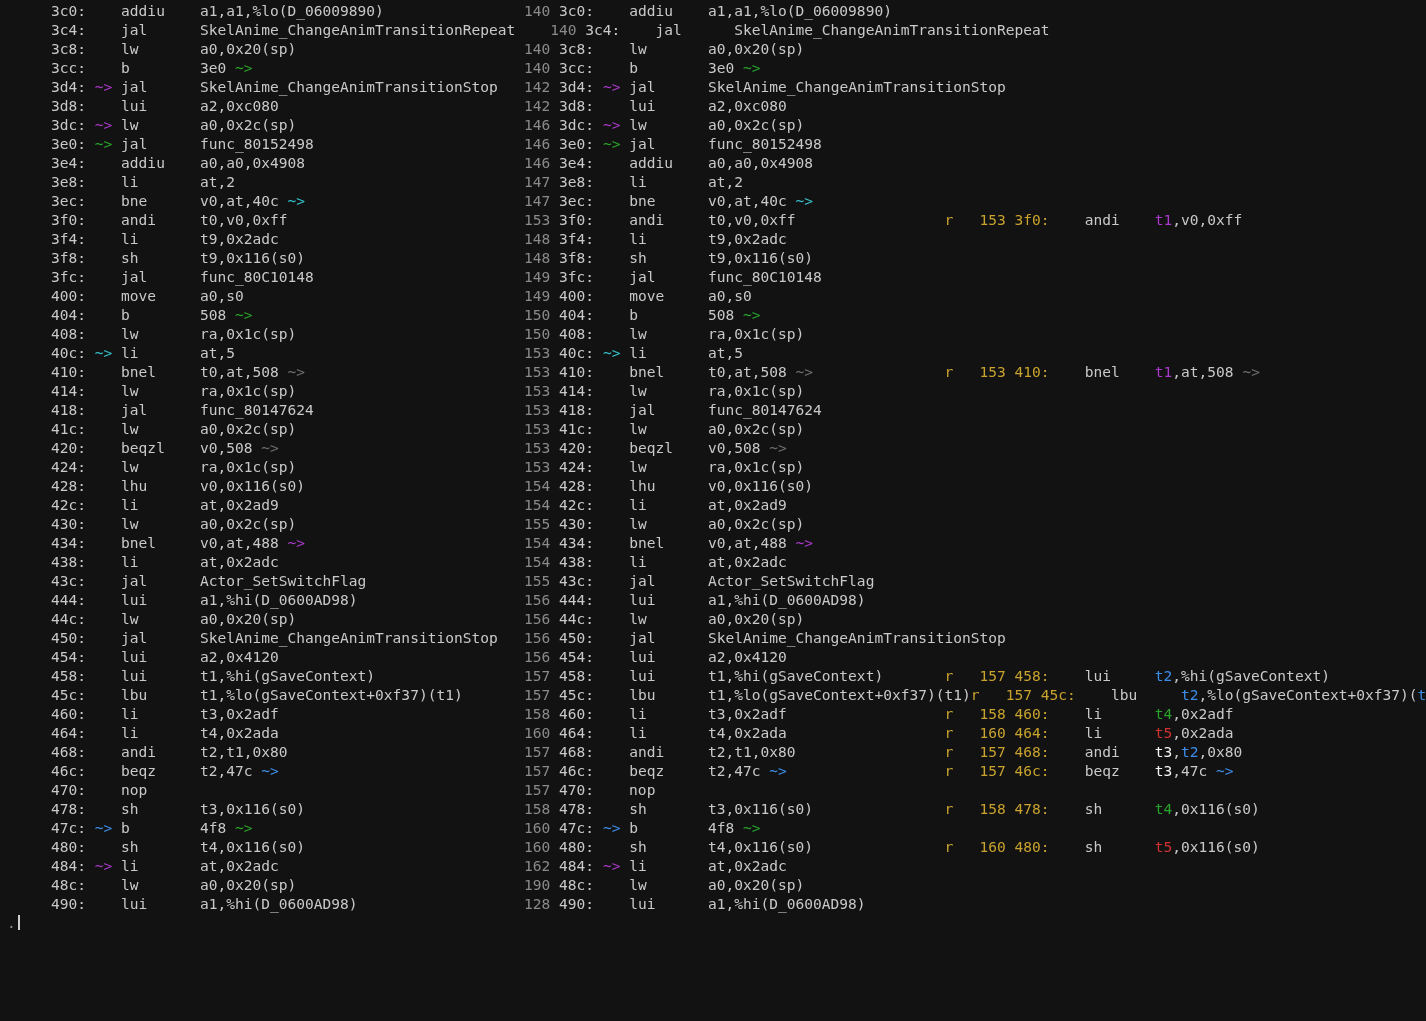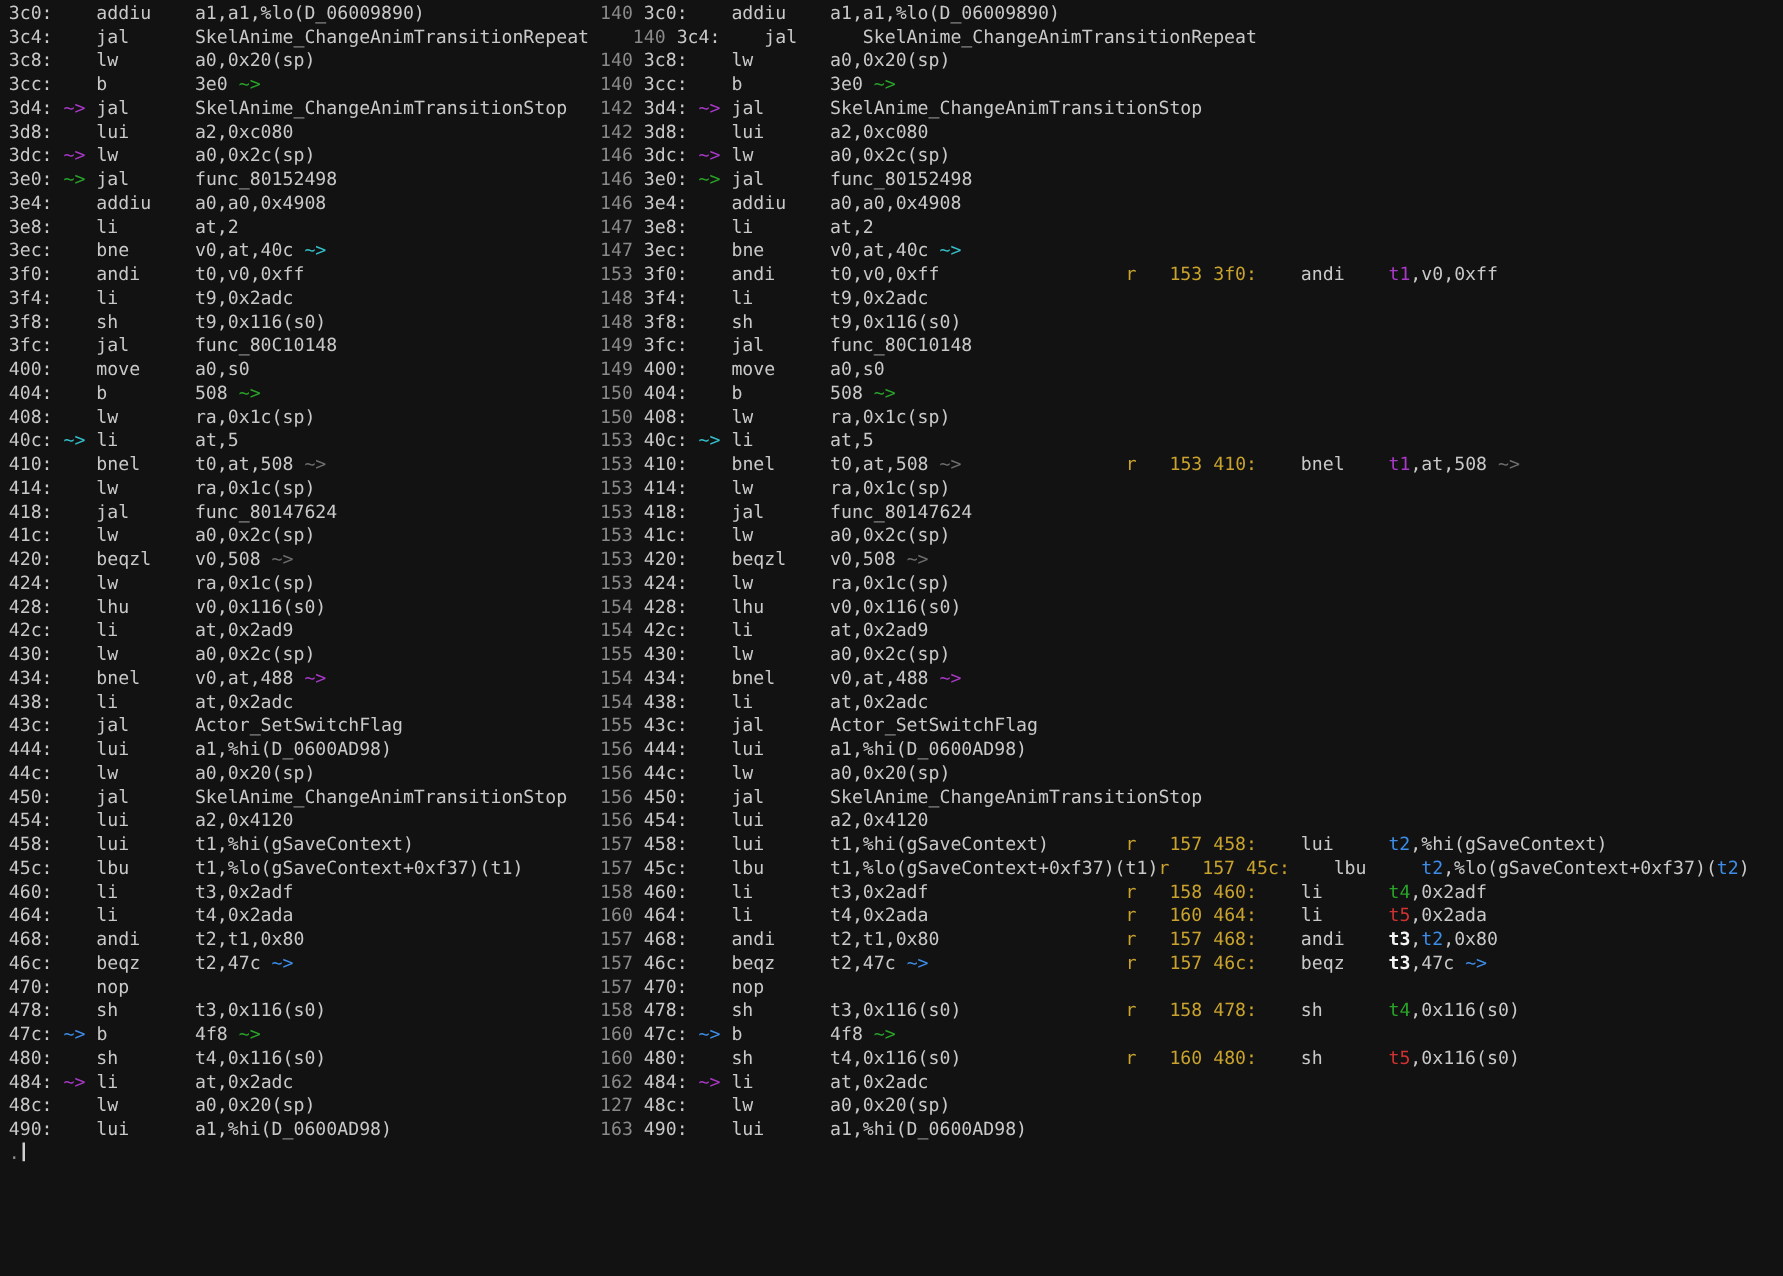--- a/index.html
+++ b/index.html
@@ -7,31 +7,31 @@
     position:relative;
     width:1426px;height:1021px;
     padding:1px 0 0 7px;
     box-sizing:border-box;
     font-family:"DejaVu Sans Mono","Liberation Mono",monospace;
     font-size:14.56px;
     line-height:19px;
     color:var(--fg,#c9c9c9);
     cursor:text;
   }
-  .row{white-space:pre;height:19px;}
+  .row{white-space:pre;height:19px;margin-left:44px;}
   .c-fg{color:var(--fg,#c9c9c9)}
   .c-num{color:var(--num,#8a8a8a)}
   .c-dim{color:var(--dim,#6e6e6e)}
   .c-grn{color:var(--green,#28a428)}
   .c-pur{color:var(--purple,#aa39c9)}
   .c-cyn{color:var(--cyan,#34c0ca)}
   .c-blu{color:var(--blue,#3d8de8)}
   .c-red{color:var(--red,#d03232)}
   .c-yel{color:var(--yellow,#c9a32d)}
-  .c-wht{color:var(--white,#f4f4f4);font-weight:bold}
+  .c-wht{color:var(--white,#f4f4f4);font-weight:normal}
   #cursor-line{white-space:pre;height:19px;color:var(--num,#8a8a8a)}
   .beam{
     display:inline-block;width:2px;height:15px;
     background:var(--cursorc,#cfcfcf);
     vertical-align:-2px;margin-left:2px;
   }
 </style>
 </head>
 <body style="background: rgb(18, 18, 18);">
 
@@ -76,17 +76,17 @@
       <div class="row"><span class="c-fg">45c:</span>    <span class="c-fg">lbu</span>      <span class="c-fg">t1,%lo(gSaveContext+0xf37)(t1)</span>       <span class="c-num">157</span> <span class="c-fg">45c:</span>    <span class="c-fg">lbu</span>      <span class="c-fg">t1,%lo(gSaveContext+0xf37)(t1)</span><span class="c-yel">r</span>   <span class="c-yel">157</span> <span class="c-yel">45c:</span>    <span class="c-fg">lbu</span>     <span class="c-blu">t2</span><span class="c-fg">,%lo(gSaveContext+0xf37)(</span><span class="c-blu">t2</span><span class="c-fg">)</span></div>
       <div class="row"><span class="c-fg">460:</span>    <span class="c-fg">li</span>       <span class="c-fg">t3,0x2adf</span>                            <span class="c-num">158</span> <span class="c-fg">460:</span>    <span class="c-fg">li</span>       <span class="c-fg">t3,0x2adf</span>                  <span class="c-yel">r</span>   <span class="c-yel">158</span> <span class="c-yel">460:</span>    <span class="c-fg">li</span>      <span class="c-grn">t4</span><span class="c-fg">,0x2adf</span></div>
       <div class="row"><span class="c-fg">464:</span>    <span class="c-fg">li</span>       <span class="c-fg">t4,0x2ada</span>                            <span class="c-num">160</span> <span class="c-fg">464:</span>    <span class="c-fg">li</span>       <span class="c-fg">t4,0x2ada</span>                  <span class="c-yel">r</span>   <span class="c-yel">160</span> <span class="c-yel">464:</span>    <span class="c-fg">li</span>      <span class="c-red">t5</span><span class="c-fg">,0x2ada</span></div>
       <div class="row"><span class="c-fg">468:</span>    <span class="c-fg">andi</span>     <span class="c-fg">t2,t1,0x80</span>                           <span class="c-num">157</span> <span class="c-fg">468:</span>    <span class="c-fg">andi</span>     <span class="c-fg">t2,t1,0x80</span>                 <span class="c-yel">r</span>   <span class="c-yel">157</span> <span class="c-yel">468:</span>    <span class="c-fg">andi</span>    <span class="c-wht">t3</span><span class="c-fg">,</span><span class="c-blu">t2</span><span class="c-fg">,0x80</span></div>
       <div class="row"><span class="c-fg">46c:</span>    <span class="c-fg">beqz</span>     <span class="c-fg">t2,47c </span><span class="c-blu">~&gt;</span>                            <span class="c-num">157</span> <span class="c-fg">46c:</span>    <span class="c-fg">beqz</span>     <span class="c-fg">t2,47c </span><span class="c-blu">~&gt;</span>                  <span class="c-yel">r</span>   <span class="c-yel">157</span> <span class="c-yel">46c:</span>    <span class="c-fg">beqz</span>    <span class="c-wht">t3</span><span class="c-fg">,47c </span><span class="c-blu">~&gt;</span></div>
       <div class="row"><span class="c-fg">470:</span>    <span class="c-fg">nop</span>                                           <span class="c-num">157</span> <span class="c-fg">470:</span>    <span class="c-fg">nop</span></div>
       <div class="row"><span class="c-fg">478:</span>    <span class="c-fg">sh</span>       <span class="c-fg">t3,0x116(s0)</span>                         <span class="c-num">158</span> <span class="c-fg">478:</span>    <span class="c-fg">sh</span>       <span class="c-fg">t3,0x116(s0)</span>               <span class="c-yel">r</span>   <span class="c-yel">158</span> <span class="c-yel">478:</span>    <span class="c-fg">sh</span>      <span class="c-grn">t4</span><span class="c-fg">,0x116(s0)</span></div>
       <div class="row"><span class="c-fg">47c:</span> <span class="c-blu">~&gt;</span> <span class="c-fg">b</span>        <span class="c-fg">4f8 </span><span class="c-grn">~&gt;</span>                               <span class="c-num">160</span> <span class="c-fg">47c:</span> <span class="c-blu">~&gt;</span> <span class="c-fg">b</span>        <span class="c-fg">4f8 </span><span class="c-grn">~&gt;</span></div>
       <div class="row"><span class="c-fg">480:</span>    <span class="c-fg">sh</span>       <span class="c-fg">t4,0x116(s0)</span>                         <span class="c-num">160</span> <span class="c-fg">480:</span>    <span class="c-fg">sh</span>       <span class="c-fg">t4,0x116(s0)</span>               <span class="c-yel">r</span>   <span class="c-yel">160</span> <span class="c-yel">480:</span>    <span class="c-fg">sh</span>      <span class="c-red">t5</span><span class="c-fg">,0x116(s0)</span></div>
       <div class="row"><span class="c-fg">484:</span> <span class="c-pur">~&gt;</span> <span class="c-fg">li</span>       <span class="c-fg">at,0x2adc</span>                            <span class="c-num">162</span> <span class="c-fg">484:</span> <span class="c-pur">~&gt;</span> <span class="c-fg">li</span>       <span class="c-fg">at,0x2adc</span></div>
-      <div class="row"><span class="c-fg">48c:</span>    <span class="c-fg">lw</span>       <span class="c-fg">a0,0x20(sp)</span>                          <span class="c-num">127</span> <span class="c-fg">48c:</span>    <span class="c-fg">lw</span>       <span class="c-fg">a0,0x20(sp)</span></div>
-      <div class="row"><span class="c-fg">490:</span>    <span class="c-fg">lui</span>      <span class="c-fg">a1,%hi(D_0600AD98)</span>                   <span class="c-num">163</span> <span class="c-fg">490:</span>    <span class="c-fg">lui</span>      <span class="c-fg">a1,%hi(D_0600AD98)</span></div>
+      <div class="row"><span class="c-fg">48c:</span>    <span class="c-fg">lw</span>       <span class="c-fg">a0,0x20(sp)</span>                          <span class="c-num">190</span> <span class="c-fg">48c:</span>    <span class="c-fg">lw</span>       <span class="c-fg">a0,0x20(sp)</span></div>
+      <div class="row"><span class="c-fg">490:</span>    <span class="c-fg">lui</span>      <span class="c-fg">a1,%hi(D_0600AD98)</span>                   <span class="c-num">128</span> <span class="c-fg">490:</span>    <span class="c-fg">lui</span>      <span class="c-fg">a1,%hi(D_0600AD98)</span></div>
     </div>
   <div id="cursor-line"><span>.</span><span class="beam"></span></div>
 </div>
 
 </body></html>

